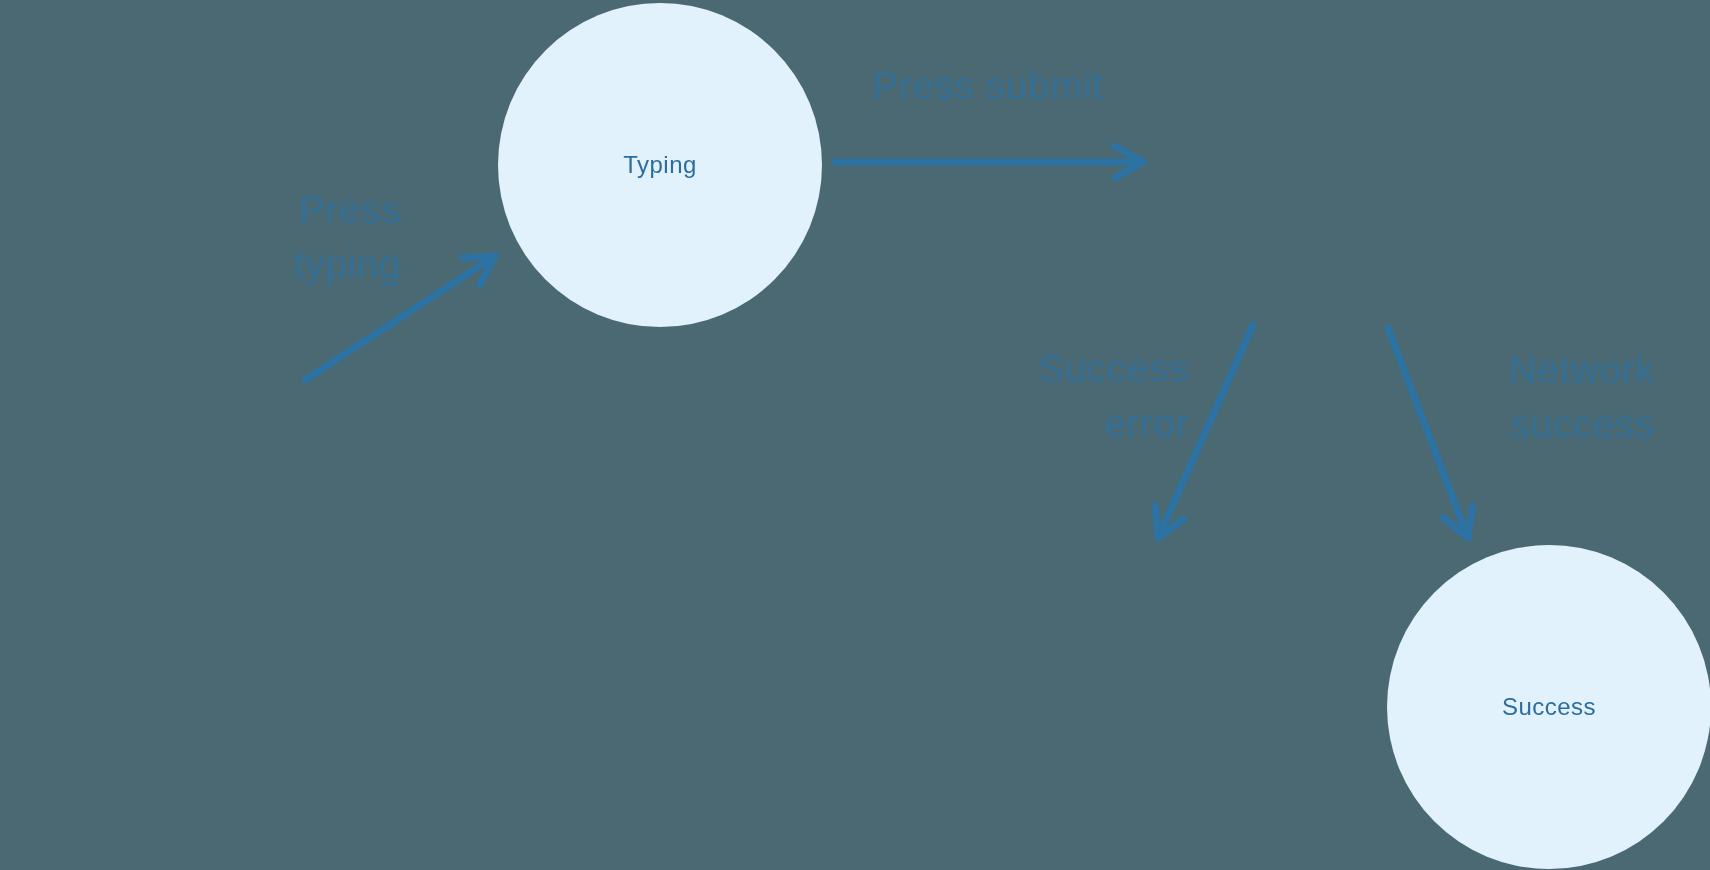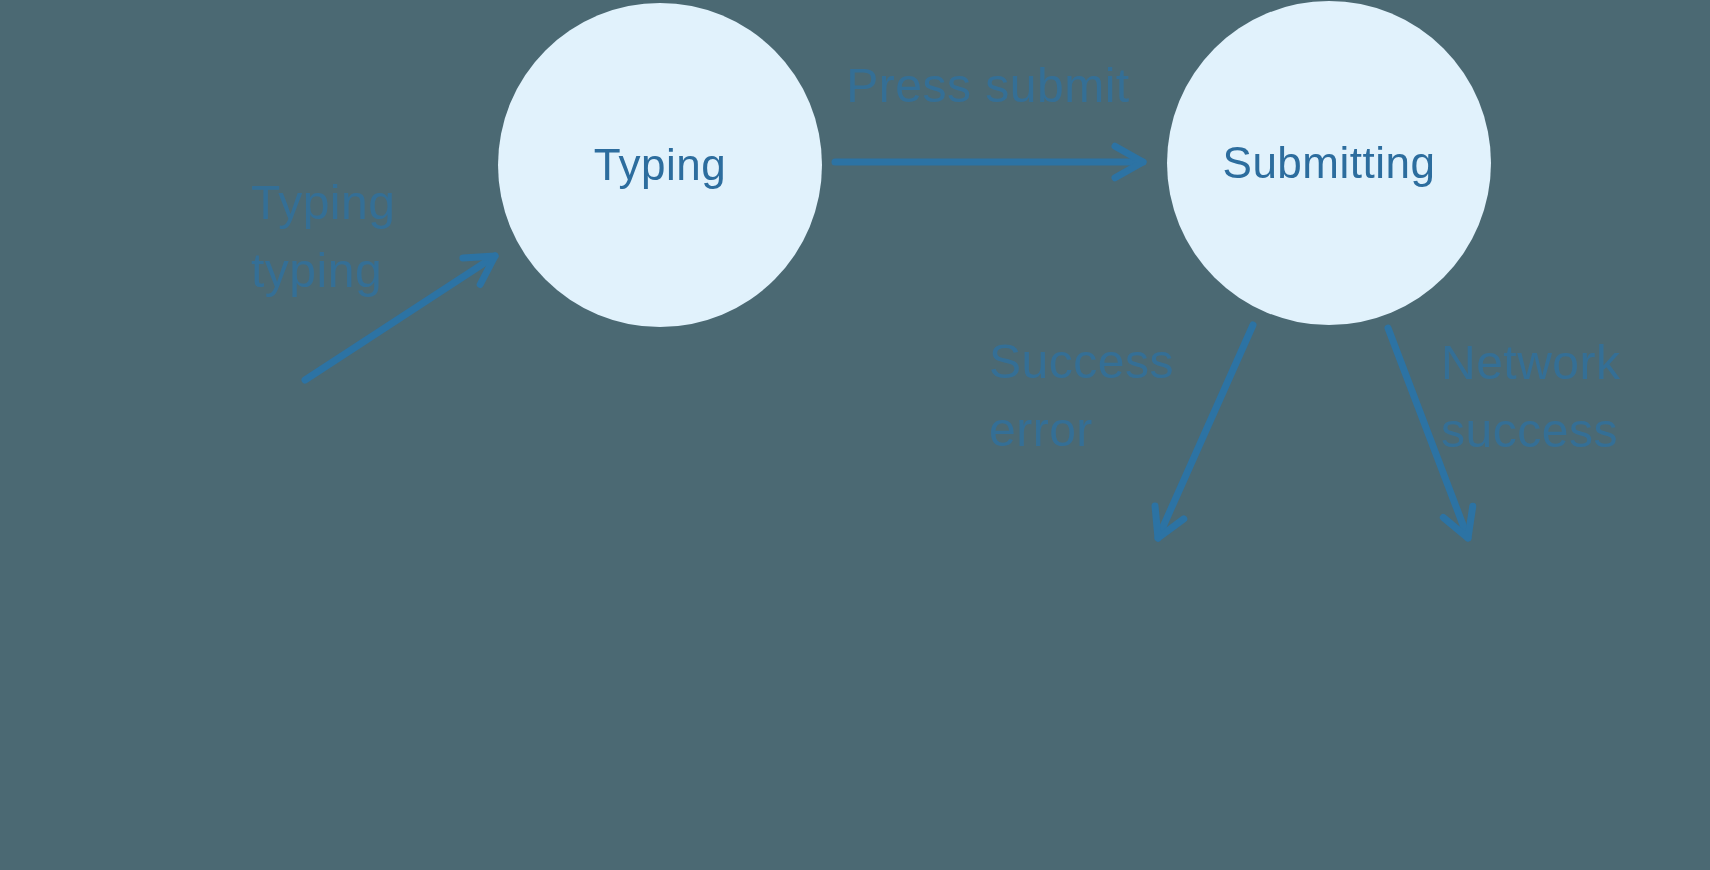--- a/index.html
+++ b/index.html
@@ -37,29 +37,29 @@
     position: absolute;
     width: 324px;
     height: 324px;
     border-radius: 50%;
     background: var(--node-fill, #E1F2FC);
     display: flex;
     align-items: center;
     justify-content: center;
   }
   .node-label {
-    font-size: 44px;
+    font-size: 24px;
     color: var(--node-text, #2C6D9E);
     letter-spacing: 0.5px;
   }
   .edge-label {
     position: absolute;
     transform: translate(-50%, -50%);
-    text-align: left;
-    font-size: 48px;
+    text-align: right;
+    font-size: 39px;
     line-height: 1.42;
     color: var(--edge-label, #33709A);
     opacity: 0.92;
     letter-spacing: 0.5px;
   }
   .edge-label.nowrap { white-space: nowrap; }
 </style>
 </head>
 <body>
 
@@ -75,27 +75,27 @@
     <line class="edge" x1="835" y1="162" x2="1143" y2="162" marker-end="url(#arrowhead)"></line>
     <line class="edge" x1="1253" y1="325" x2="1158" y2="538" marker-end="url(#arrowhead)"></line>
     <line class="edge" x1="1388" y1="328" x2="1468" y2="538" marker-end="url(#arrowhead)"></line>
   </svg>
 
 
   <div class="node" style="left:498px; top:3px">
     <span class="node-label">Typing</span>
   </div>
 
-  <div class="node" style="left:1167px; top:1px">
-    <span class="node-label">Submitting</span>
+
+
+  <div class="node" style="left:1387px; top:545px">
+    <span class="node-label">Success</span>
   </div>
 
-
-
-  <div class="edge-label" style="left:326px; top:237px; width:150px">Typing typing</div>
+  <div class="edge-label" style="left:326px; top:237px; width:150px">Press typing</div>
 
   <div class="edge-label nowrap" style="left:988px; top:86px">Press submit</div>
 
   <div class="edge-label" style="left:1089px; top:396px; width:200px">Success error</div>
 
   <div class="edge-label" style="left:1548px; top:397px; width:214px">Network success</div>
 
 </div>
 
 </body></html>

